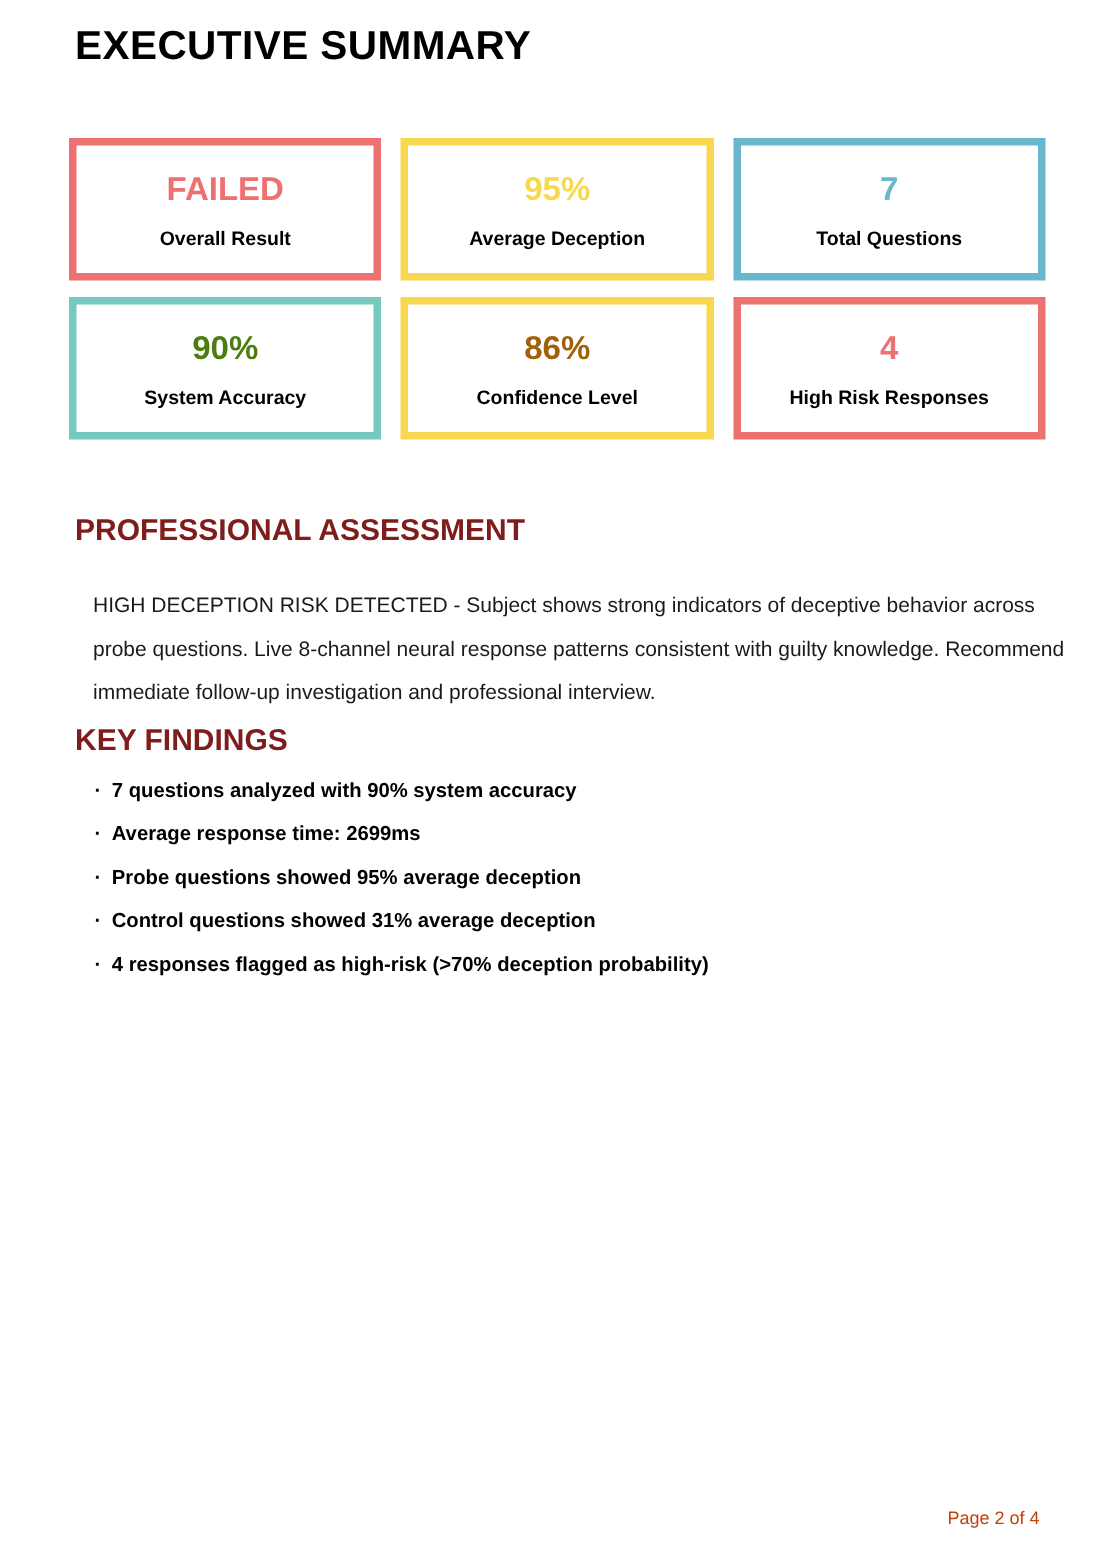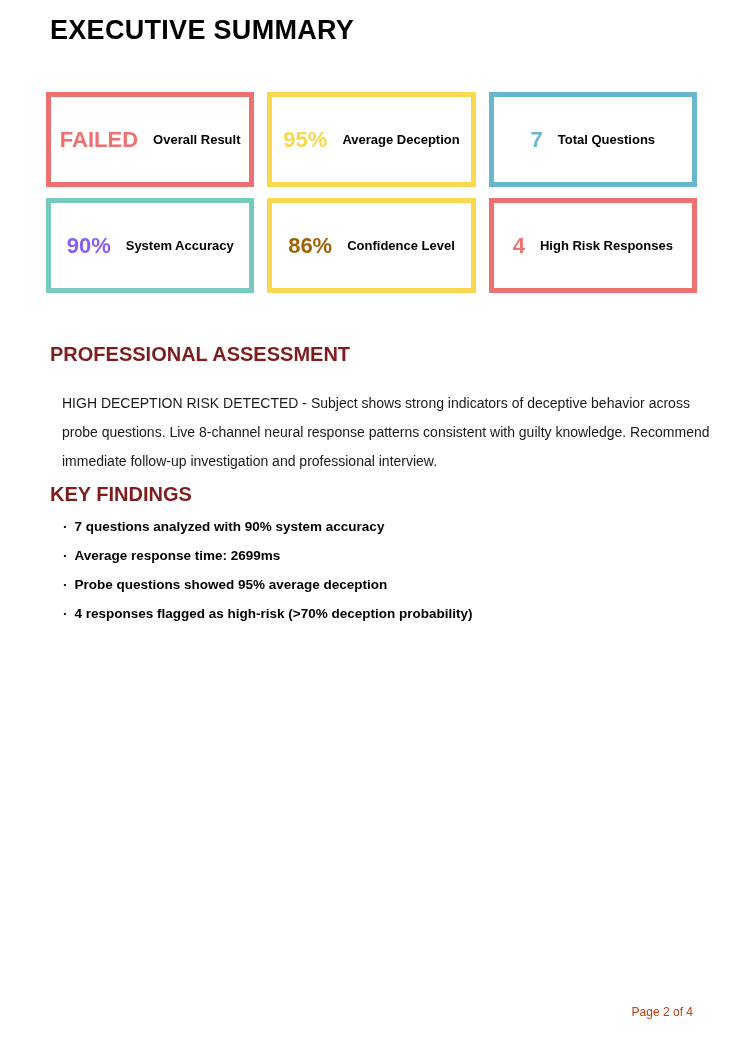--- a/index.html
+++ b/index.html
@@ -36,21 +36,21 @@
     grid-template-columns: repeat(3, 1fr);
     column-gap: 13px;
     row-gap: 11px;
   }
   .metric-card {
     box-sizing: border-box;
     height: 95px;
     border: 5px solid #000;
     background: #ffffff;
     display: flex;
-    flex-direction: row;
+    flex-direction: column;
     align-items: center;
     justify-content: center;
     gap: 15px;
     text-align: center;
   }
   .metric-value {
     font-size: 22px;
     line-height: 22px;
     font-weight: bold;
   }
@@ -125,21 +125,21 @@
     </div>
     <div class="metric-card" style="border-color: rgb(247, 216, 78);">
       <div class="metric-value" style="color: rgb(247, 216, 78);">95%</div>
       <div class="metric-label">Average Deception</div>
     </div>
     <div class="metric-card" style="border-color: rgb(104, 183, 207);">
       <div class="metric-value" style="color: rgb(104, 183, 207);">7</div>
       <div class="metric-label">Total Questions</div>
     </div>
     <div class="metric-card" style="border-color: rgb(117, 201, 190);">
-      <div class="metric-value" style="color: #8b5cf6;">90%</div>
+      <div class="metric-value" style="color: #4d7c0f;">90%</div>
       <div class="metric-label">System Accuracy</div>
     </div>
     <div class="metric-card" style="border-color: rgb(247, 216, 78);">
       <div class="metric-value" style="color: #a16207;">86%</div>
       <div class="metric-label">Confidence Level</div>
     </div>
     <div class="metric-card" style="border-color: rgb(238, 113, 114);">
       <div class="metric-value" style="color: rgb(238, 113, 114);">4</div>
       <div class="metric-label">High Risk Responses</div>
     </div>
@@ -148,18 +148,19 @@
   <h2 class="section-heading assessment-heading">PROFESSIONAL ASSESSMENT</h2>
 
   <p class="assessment-body">HIGH DECEPTION RISK DETECTED - Subject shows strong indicators of deceptive behavior across probe questions. Live 8-channel neural response patterns consistent with guilty knowledge. Recommend immediate follow-up investigation and professional interview.</p>
 
   <h2 class="section-heading findings-heading">KEY FINDINGS</h2>
 
   <ul class="findings-list">
     <li class="finding-item"><span class="bullet-dot">·</span><span>7 questions analyzed with 90% system accuracy</span></li>
     <li class="finding-item"><span class="bullet-dot">·</span><span>Average response time: 2699ms</span></li>
     <li class="finding-item"><span class="bullet-dot">·</span><span>Probe questions showed 95% average deception</span></li>
+    <li class="finding-item"><span class="bullet-dot">·</span><span>Control questions showed 31% average deception</span></li>
     <li class="finding-item"><span class="bullet-dot">·</span><span>4 responses flagged as high-risk (&gt;70% deception probability)</span></li>
   </ul>
 
   <div class="page-footer">Page 2 of 4</div>
 
 </div>
 
 </body></html>

